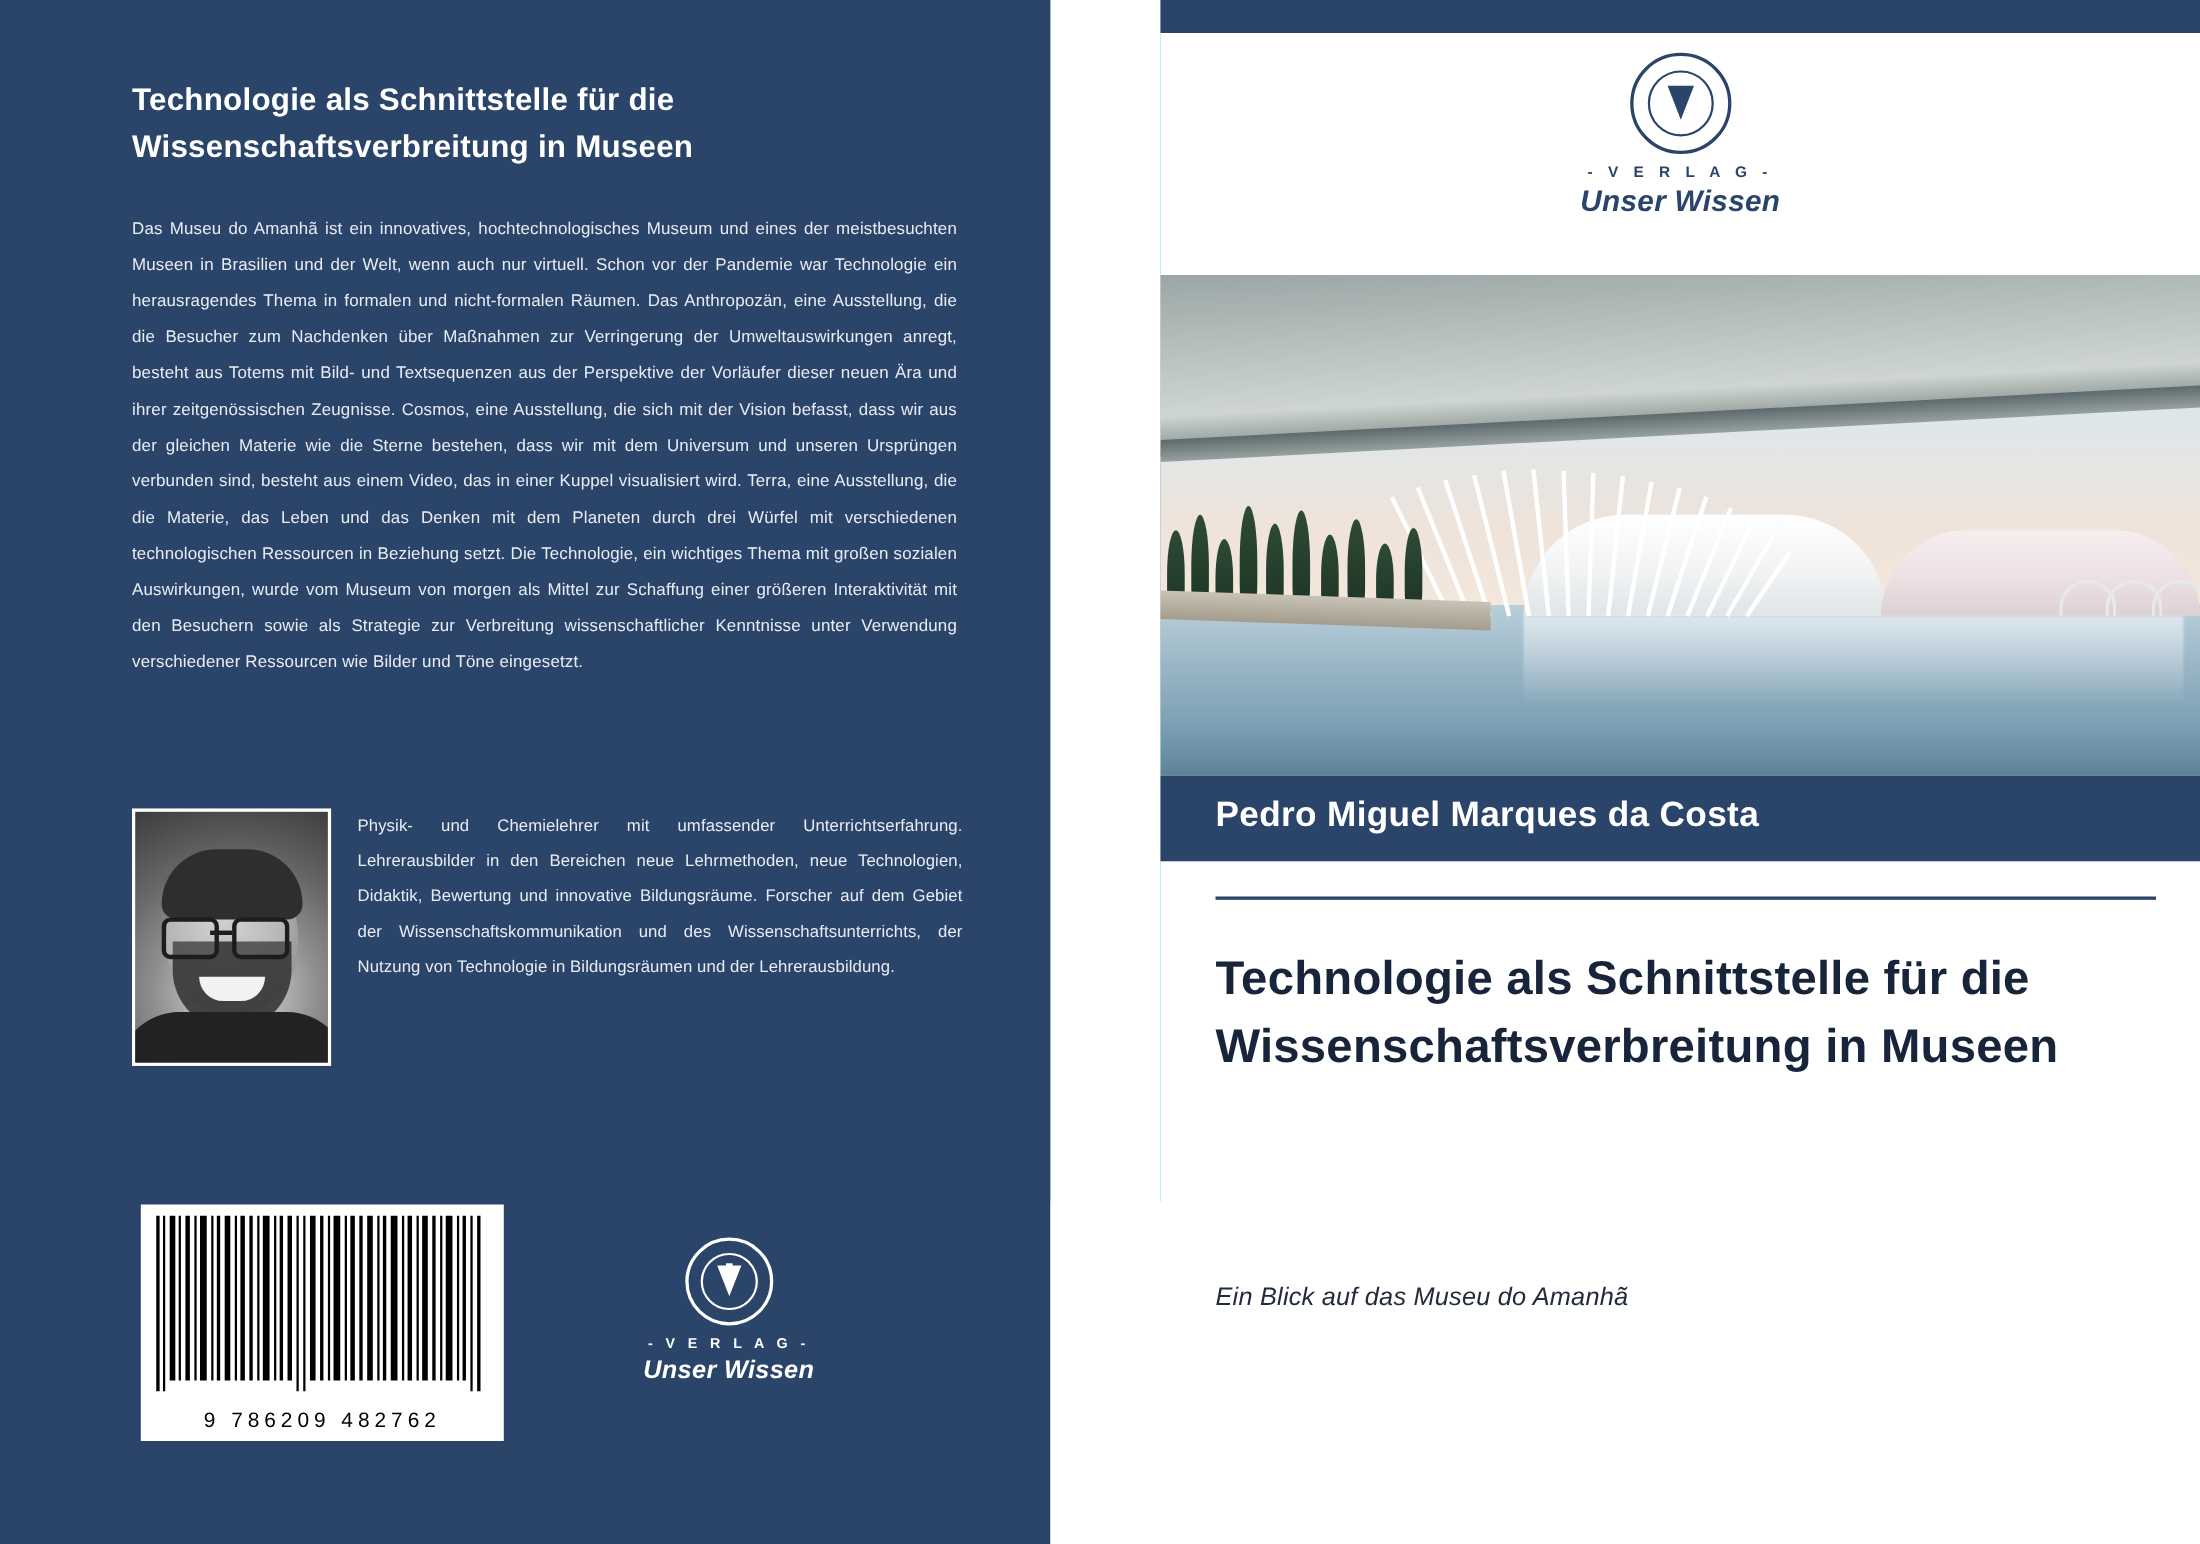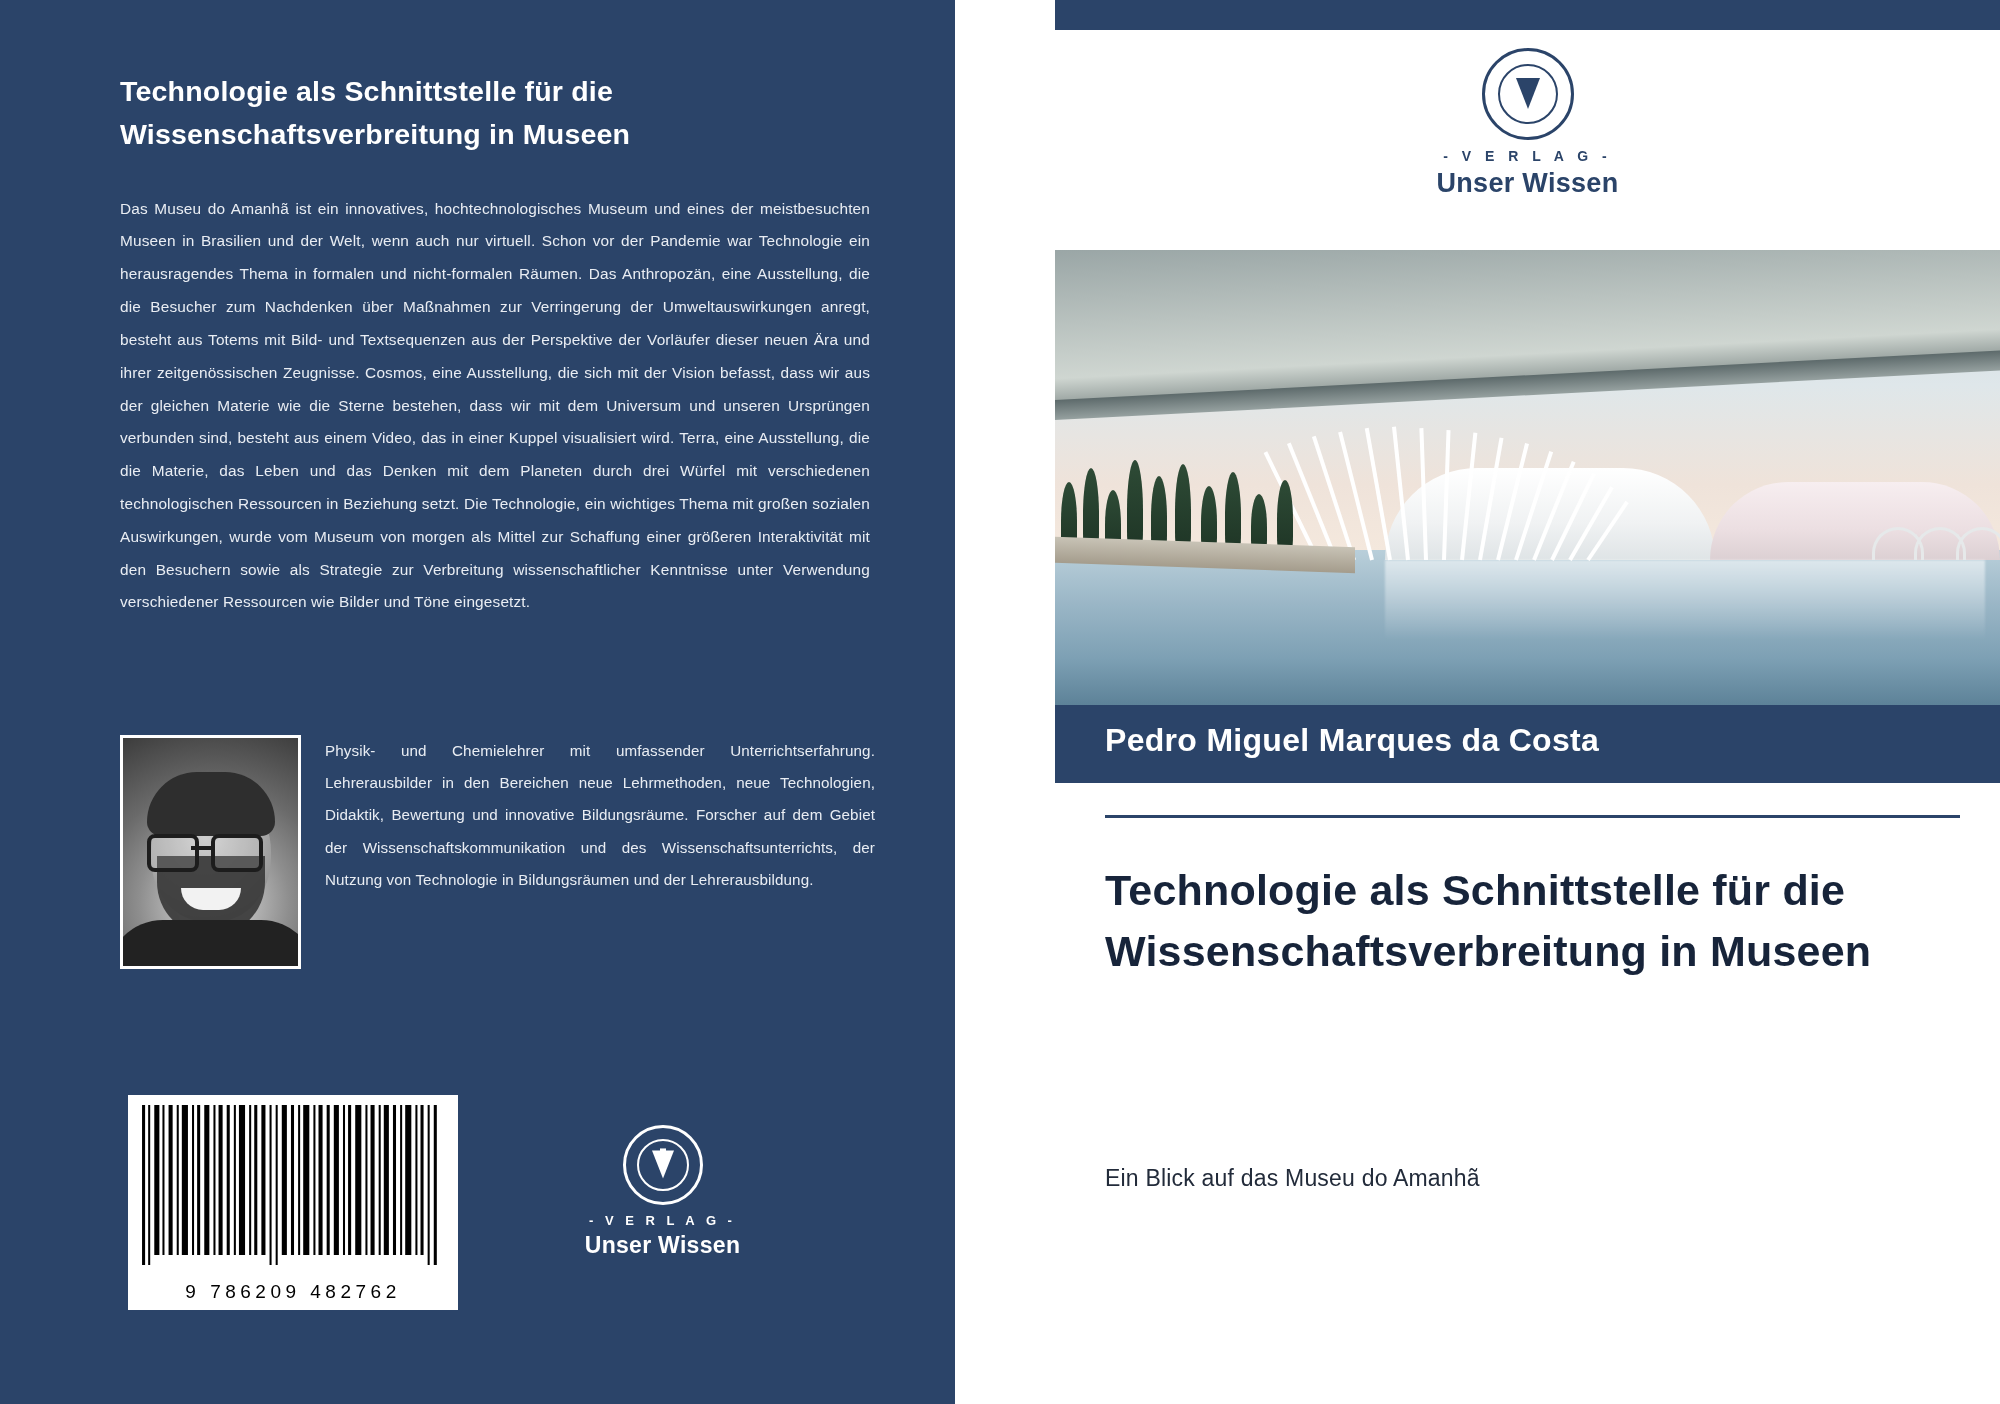--- a/index.html
+++ b/index.html
@@ -228,20 +228,21 @@
   .logo-verlag {
     font-size: 13px;
     letter-spacing: 4px;
     font-weight: bold;
     margin-bottom: 4px;
   }
   .logo-name {
     font-size: 23px;
     font-weight: bold;
     letter-spacing: .3px;
+    font-style: italic;
   }
 
   
   .spine {
     position: absolute;
     left: 955px;
     top: 0;
     width: 100px;
     height: 1404px;
     background: #ffffff;
@@ -443,20 +444,21 @@
     line-height: 1.42;
     letter-spacing: .2px;
   }
   .front-subtitle {
     position: absolute;
     left: 50px;
     top: 1165px;
     width: 860px;
     color: #222b3a;
     font-size: 23px;
+    font-style: italic;
     letter-spacing: .2px;
   }
 </style>
 </head>
 <body>
 
 <div class="cover-wrap">
 
   <div class="back-cover">
     <div class="back-inner">

